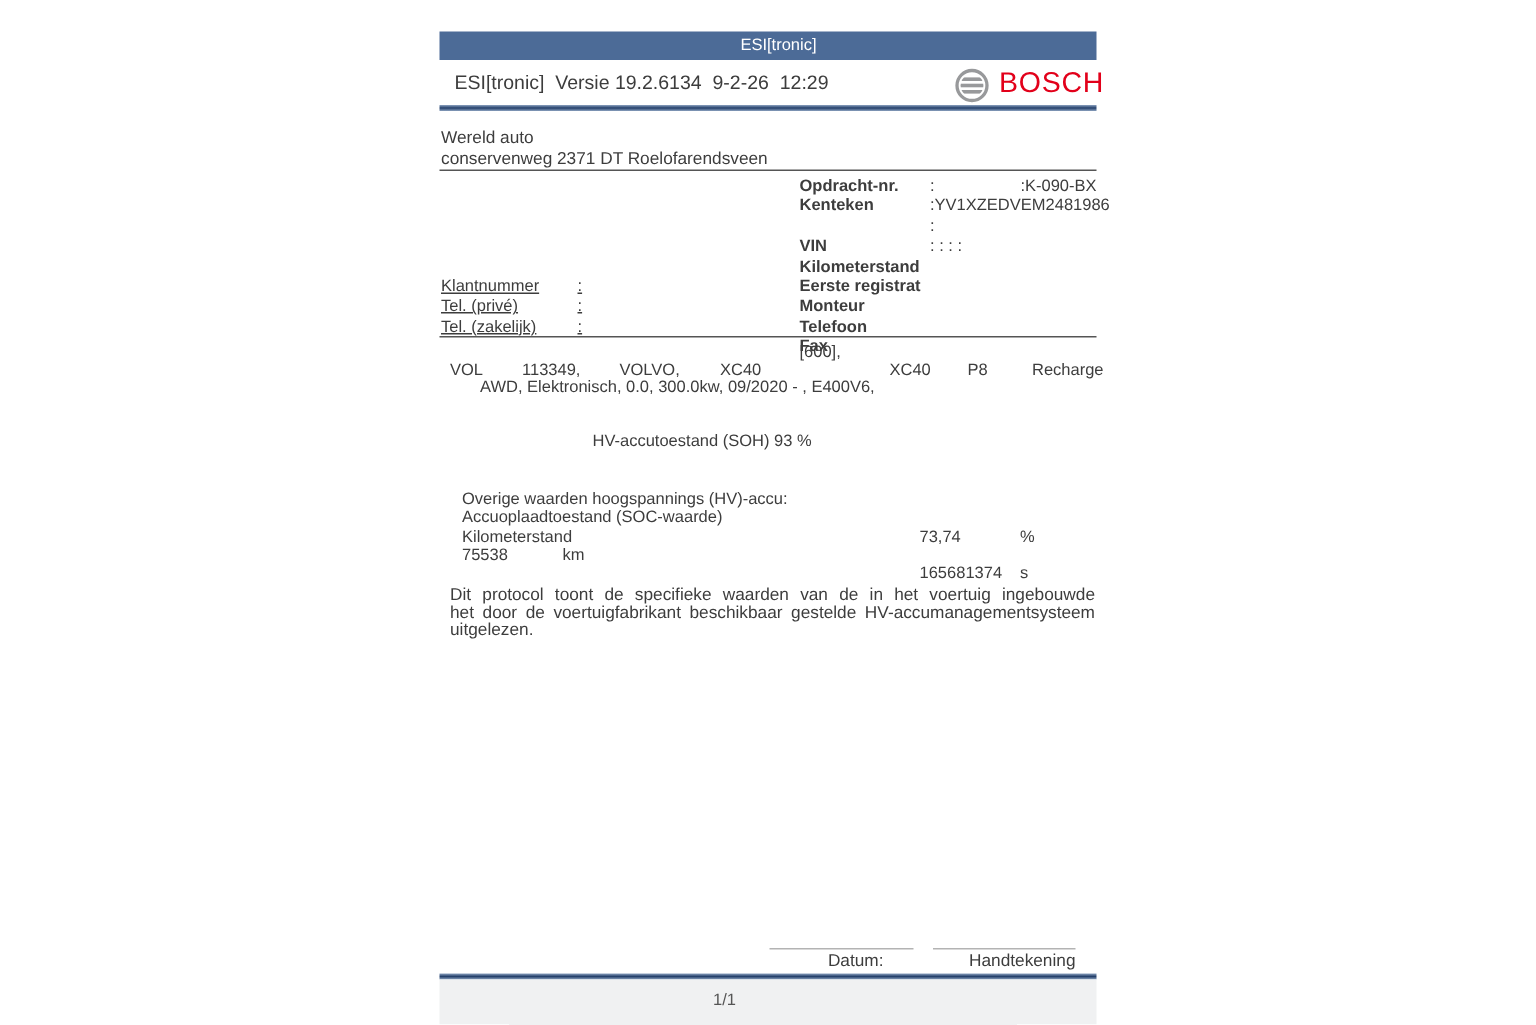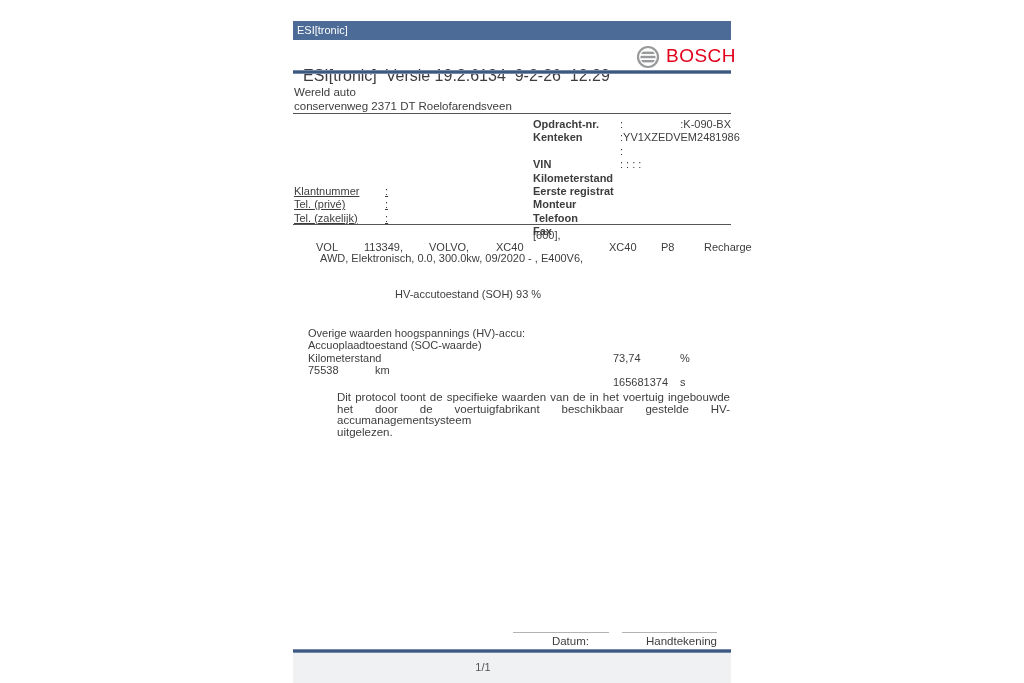--- a/index.html
+++ b/index.html
@@ -11,53 +11,53 @@
     --line-gray:#b3b3b3;
     --thin-line:#555;
     --footer-band:#f0f1f2;
   }
   *{margin:0;padding:0;box-sizing:border-box;}
   html,body{width:1024px;height:683px;background:#ffffff;overflow:hidden;}
   body{font-family:"Liberation Sans",sans-serif;color:var(--text);position:relative;}
   .page{position:absolute;left:293px;top:0;width:438px;height:683px;background:#fff;}
   .abs{position:absolute;}
   .titlebar{left:0;top:21px;width:438px;height:19px;background:var(--titlebar-blue);
-    color:#fff;font-size:11px;line-height:19px;padding-left:4px;}
-  .version{left:10px;top:47px;font-size:16px;white-space:pre;margin-top:20px;}
+    color:#fff;font-size:11px;line-height:19px;padding-left:14px;text-align:center;}
+  .version{left:10px;top:47px;font-size:13px;white-space:pre;}
   .brandmark{left:373px;top:45px;font-size:19px;font-weight:normal;
     color:var(--bosch-red);letter-spacing:0.5px;}
   .emblem{left:343px;top:45px;width:24px;height:24px;}
   .rule{left:0;width:438px;height:4px;
     background:linear-gradient(to bottom,var(--rule-light),var(--rule-dark) 50%,var(--rule-light));}
   .rule-header{top:70px;}
   .rule-footer{top:649px;}
   .ws-name{left:1px;top:86px;font-size:11.5px;}
   .ws-addr{left:1px;top:100px;font-size:11.5px;}
   .thinline{left:0;width:438px;height:0;border-top:1px solid var(--thin-line);}
   .line-addr{top:113px;}
   .line-mid{top:224px;}
   .orderblock{left:240px;top:118px;width:198px;font-size:11px;line-height:13.4px;}
   .o-row{display:flex;}
   .o-label{width:87px;flex:none;font-weight:bold;}
   .o-cell{flex:1;display:flex;justify-content:space-between;}
   .custblock{left:1px;top:185px;width:160px;font-size:11px;line-height:13.4px;}
   .c-row{display:flex;text-decoration:underline;}
   .c-label{width:91px;flex:none;}
   .veh-code{left:240px;top:229px;font-size:11px;}
-  .veh-line{left:0;top:241px;width:438px;height:12px;font-size:11px;margin-left:16px;}
+  .veh-line{left:0;top:241px;width:438px;height:12px;font-size:11px;}
   .vw{position:absolute;top:0;white-space:nowrap;}
   .veh-specs{left:7px;top:252px;font-size:11px;margin-left:20px;}
   .soh{left:102px;top:288px;font-size:11px;}
   .vals{left:15px;top:327px;width:423px;font-size:11px;line-height:12.3px;}
   .t-row{display:flex;min-height:12.3px;}
   .t-lbl{width:305px;flex:none;}
   .t-val{width:67px;flex:none;}
   .t-unit{flex:1;}
   .para{left:7px;top:392px;width:430px;font-size:11.5px;line-height:11.7px;}
-  .para-line{text-align:justify;text-align-last:justify;white-space:normal;margin-left:37px;}
+  .para-line{text-align:justify;text-align-last:justify;white-space:normal;}
   .para-line.last{text-align-last:left;}
   .sigline{top:632px;border-top:1px solid var(--line-gray);font-size:11.5px;}
   .sig-date{left:220px;width:96px;}
   .sig-sign{left:329px;width:95px;}
   .sig-label{display:block;text-align:right;padding-top:2px;}
   .sig-date .sig-label{padding-right:20px;}
   .footerband{left:0;top:653px;width:438px;height:30px;background:var(--footer-band);}
   .pagenum{position:absolute;left:160px;top:8px;width:60px;text-align:center;
     font-size:11px;color:#555;}
 </style>

